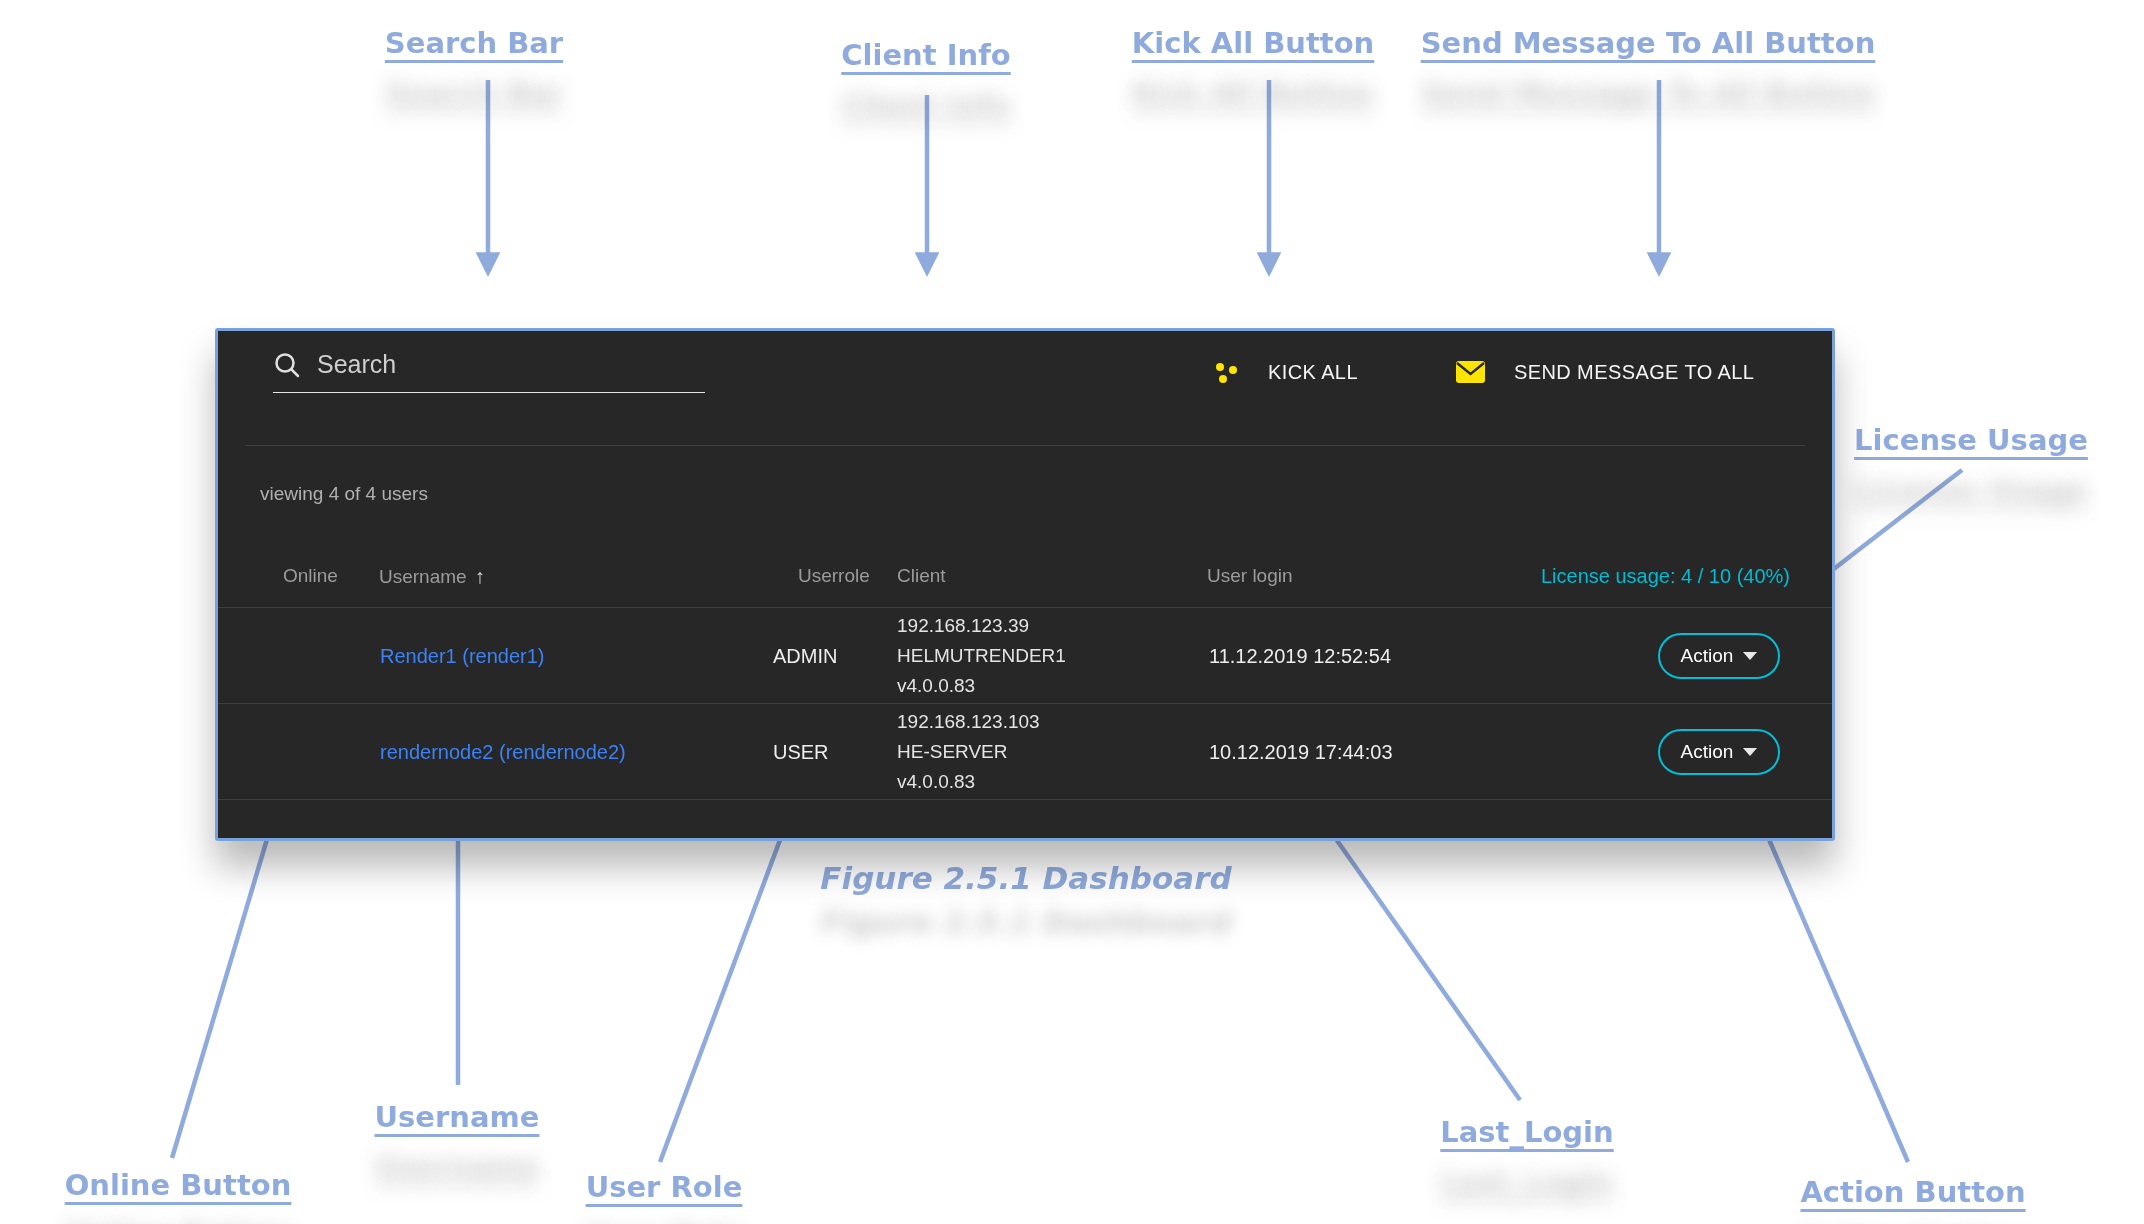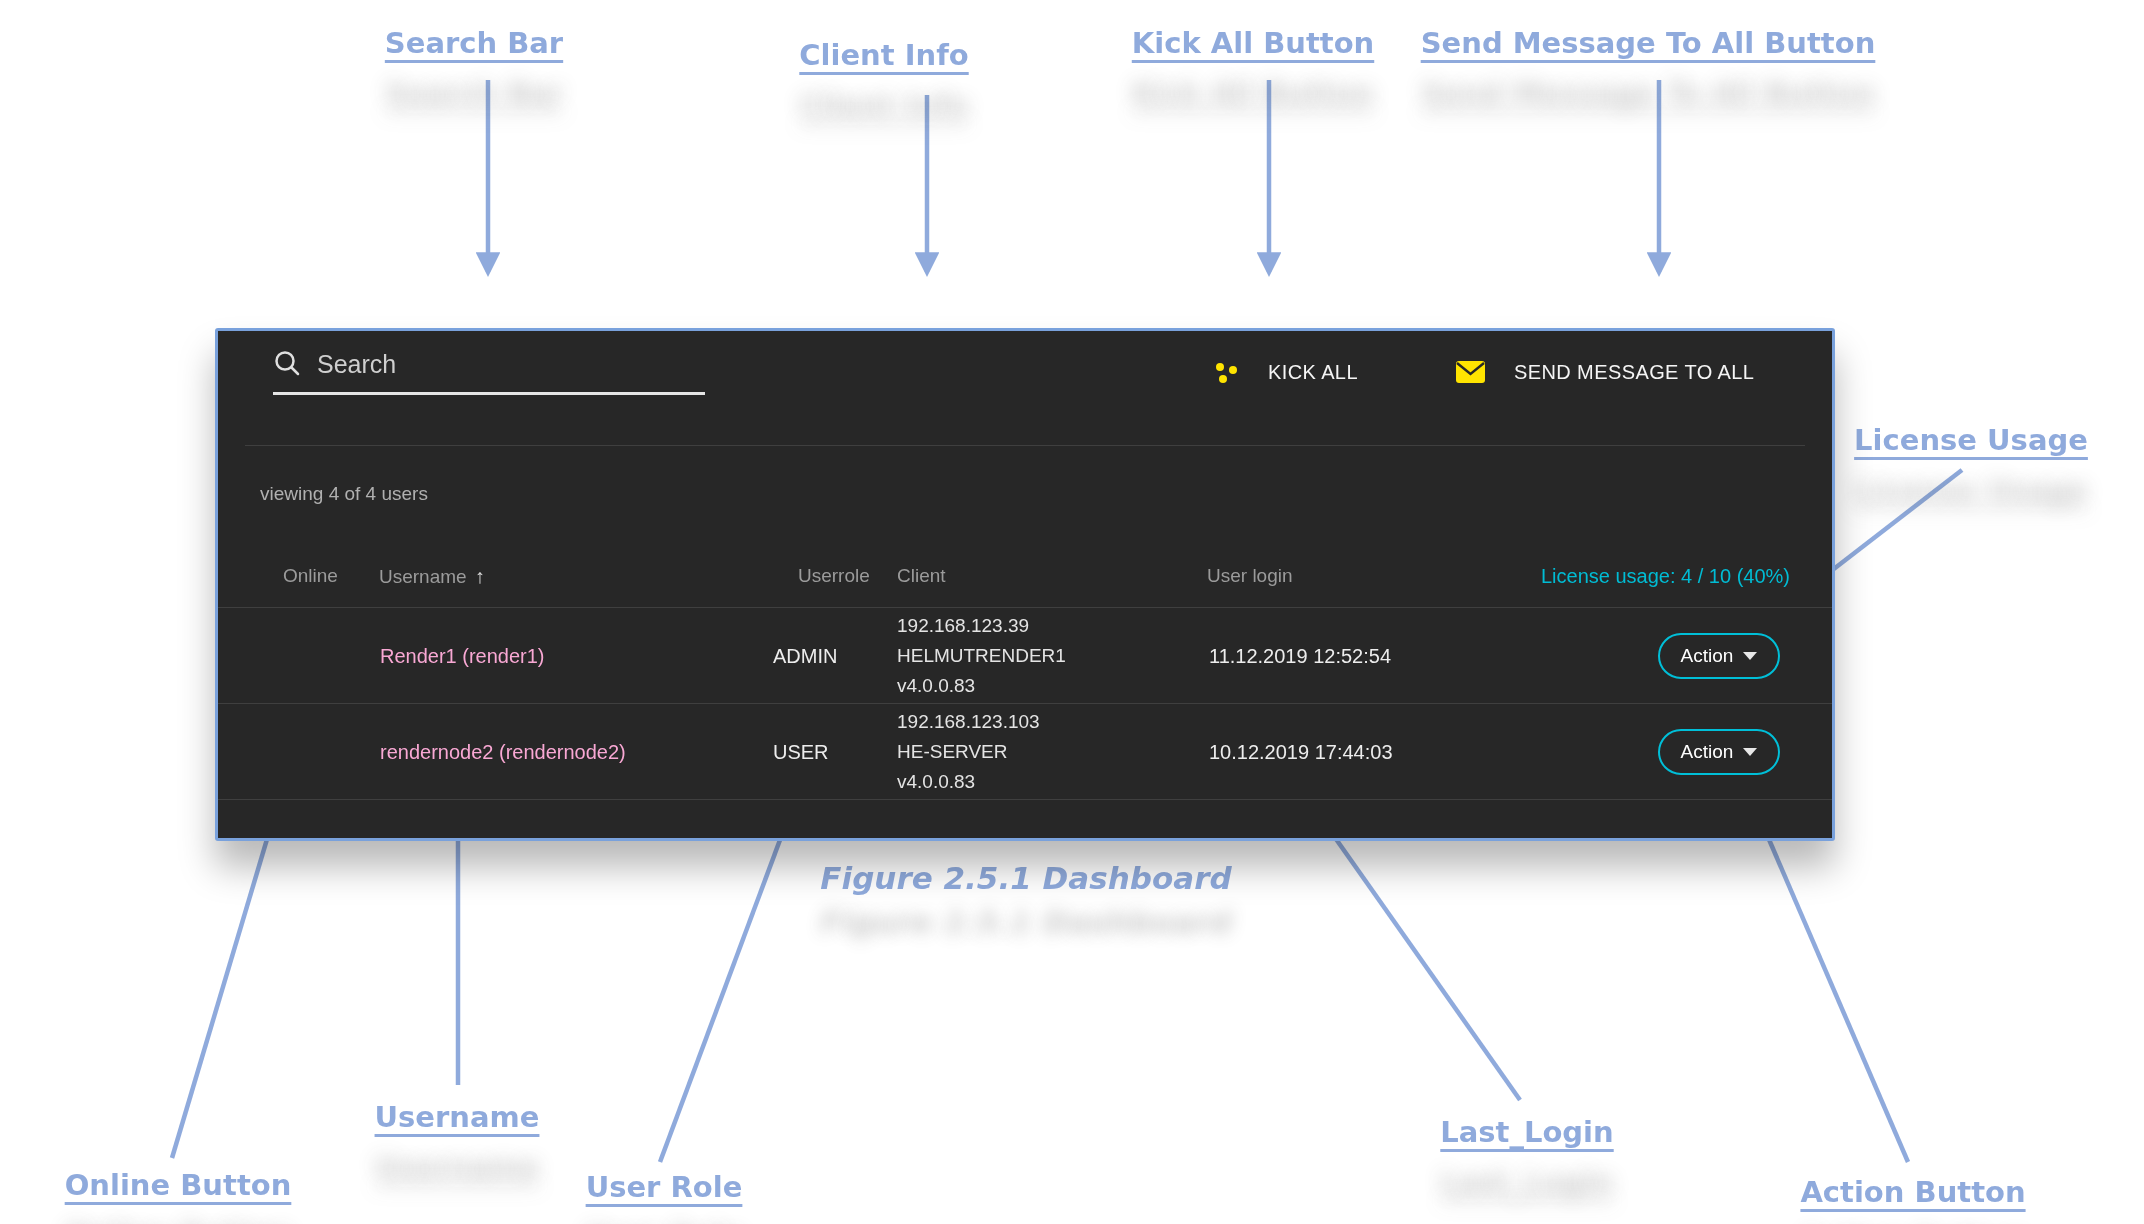--- a/index.html
+++ b/index.html
@@ -58,22 +58,23 @@
     border-radius: 3px;
     box-shadow: 0 26px 36px rgba(0, 0, 0, 0.28);
     color: #e8e8e8;
   }
 
   .search-wrap {
     position: absolute;
     left: 55px; top: 18px;
     width: 432px;
     display: flex;
+    align-items: center;
     gap: 14px;
-    border-bottom: 3px solid #e5e5e5;
+    border-bottom: 1px solid #e5e5e5;
     padding-bottom: 12px;
   }
   .search-wrap input {
     flex: 1;
     background: transparent;
     border: none;
     outline: none;
     color: #e8e8e8;
     font-size: 25px;
     font-family: "Liberation Sans", sans-serif;
@@ -141,21 +142,21 @@
     border-top: 1px solid #3f3f3f;
   }
   .row:last-child { border-bottom: 1px solid #3f3f3f; }
   .cell {
     position: absolute;
     top: 50%;
     transform: translateY(-50%);
     white-space: nowrap;
   }
   .c-online   { left: 60px; }
-  .c-username { left: 162px; font-size: 20px; color: #f9a8d4; }
+  .c-username { left: 162px; font-size: 20px; color: #3b82f6; }
   .c-userrole { left: 555px; font-size: 20px; color: #ededed; }
   .c-client   { left: 679px; font-size: 19px; line-height: 30px; color: #e4e4e4; }
   .c-lastlogin{ left: 991px; font-size: 20px; color: #ededed; }
 
   .dot {
     width: 22px; height: 22px;
     border-radius: 50%;
     background: #ffe400;
   }
 
@@ -201,21 +202,21 @@
     <line x1="1659" y1="80" x2="1659" y2="272" marker-end="url(#arrowhead)"></line>
     <line x1="1962" y1="470" x2="1791" y2="602" marker-end="url(#arrowhead)"></line>
     <line x1="172" y1="1158" x2="287" y2="772" marker-end="url(#arrowhead)"></line>
     <line x1="458" y1="1085" x2="458" y2="810" marker-end="url(#arrowhead)"></line>
     <line x1="660" y1="1162" x2="793" y2="805" marker-end="url(#arrowhead)"></line>
     <line x1="1520" y1="1100" x2="1300" y2="788" marker-end="url(#arrowhead)"></line>
     <line x1="1908" y1="1162" x2="1752" y2="800" marker-end="url(#arrowhead)"></line>
   </svg>
 
   <div class="annotation" style="left:474px;  top:26px;">Search Bar</div>
-  <div class="annotation" style="left:884px;  top:38px;">Client Info</div>
+  <div class="annotation" style="left:926px;  top:38px;">Client Info</div>
   <div class="annotation" style="left:1253px; top:26px;">Kick All Button</div>
   <div class="annotation" style="left:1648px; top:26px;">Send Message To All Button</div>
   <div class="annotation" style="left:1971px; top:423px;">License Usage</div>
   <div class="caption" style="left:1026px; top:860px;">Figure 2.5.1 Dashboard</div>
   <div class="annotation" style="left:457px;  top:1100px;">Username</div>
   <div class="annotation" style="left:178px;  top:1168px;">Online Button</div>
   <div class="annotation" style="left:664px;  top:1170px;">User Role</div>
   <div class="annotation" style="left:1527px; top:1115px;">Last_Login</div>
   <div class="annotation" style="left:1913px; top:1175px;">Action Button</div>
 

